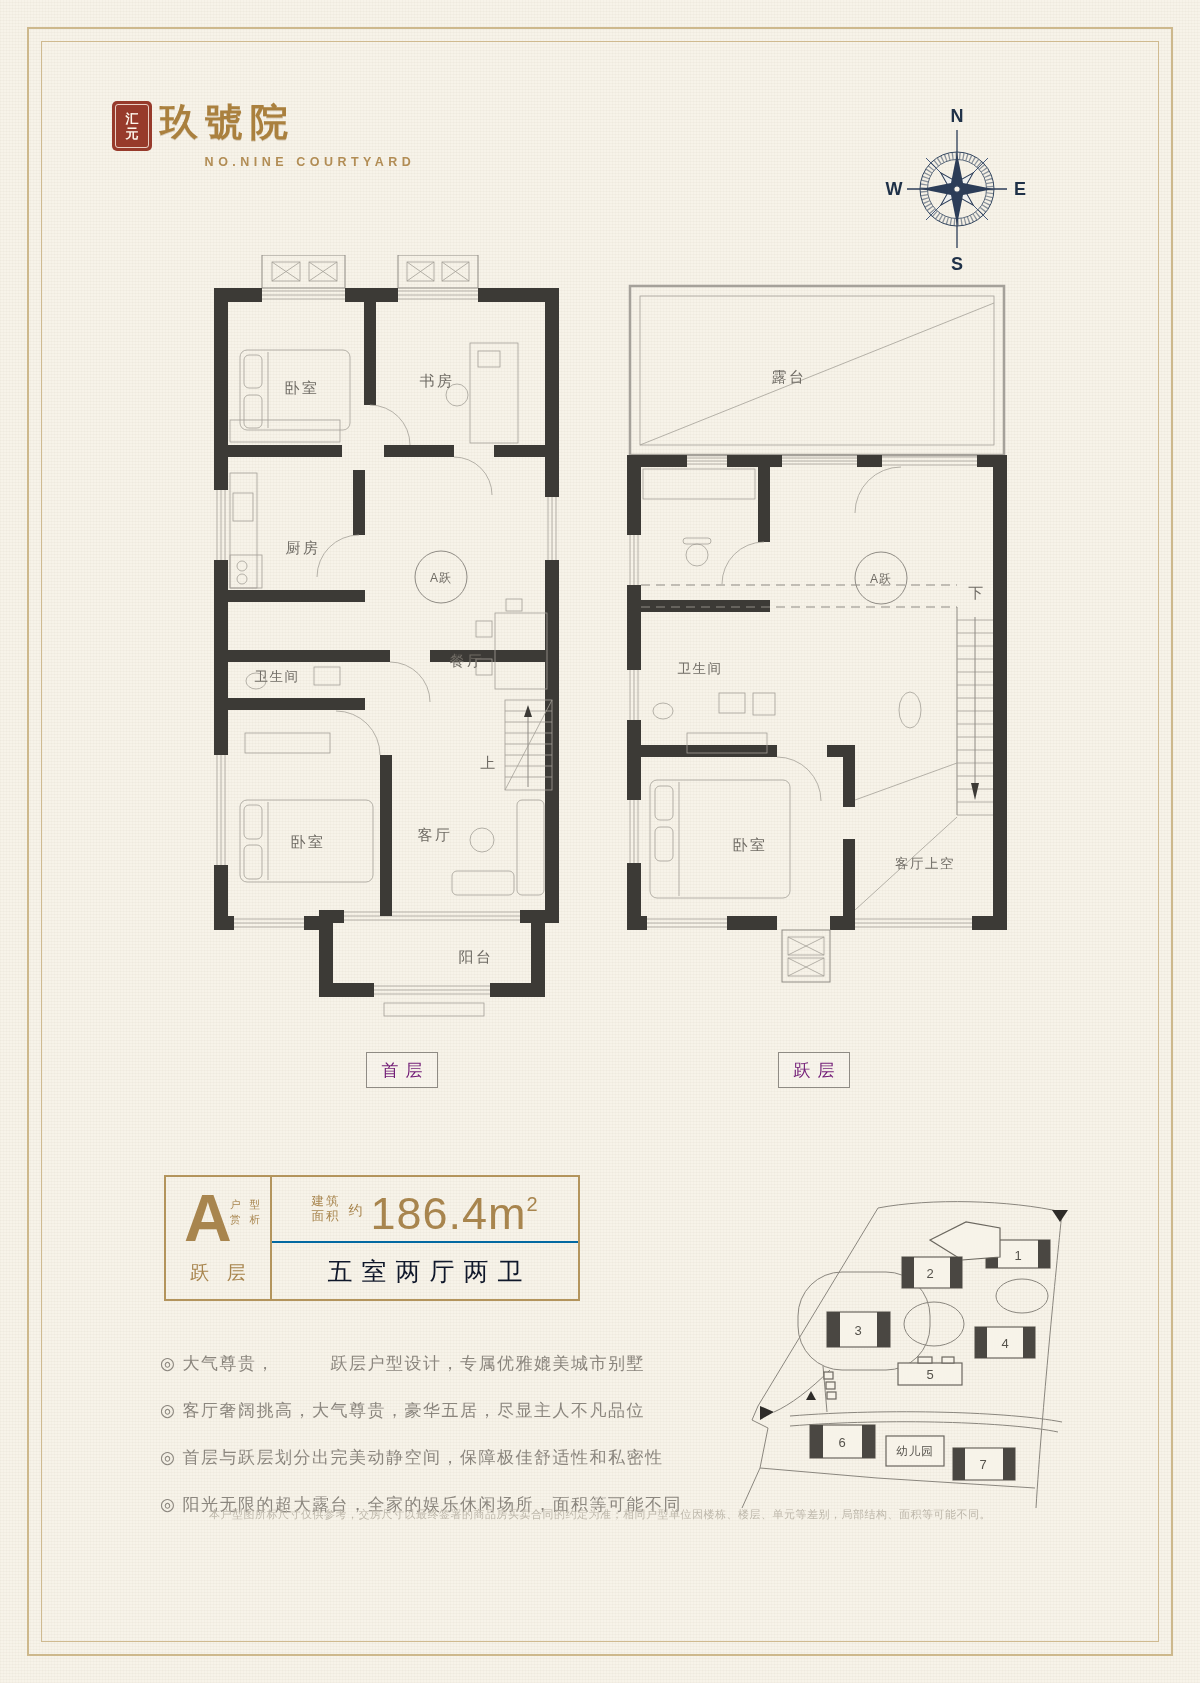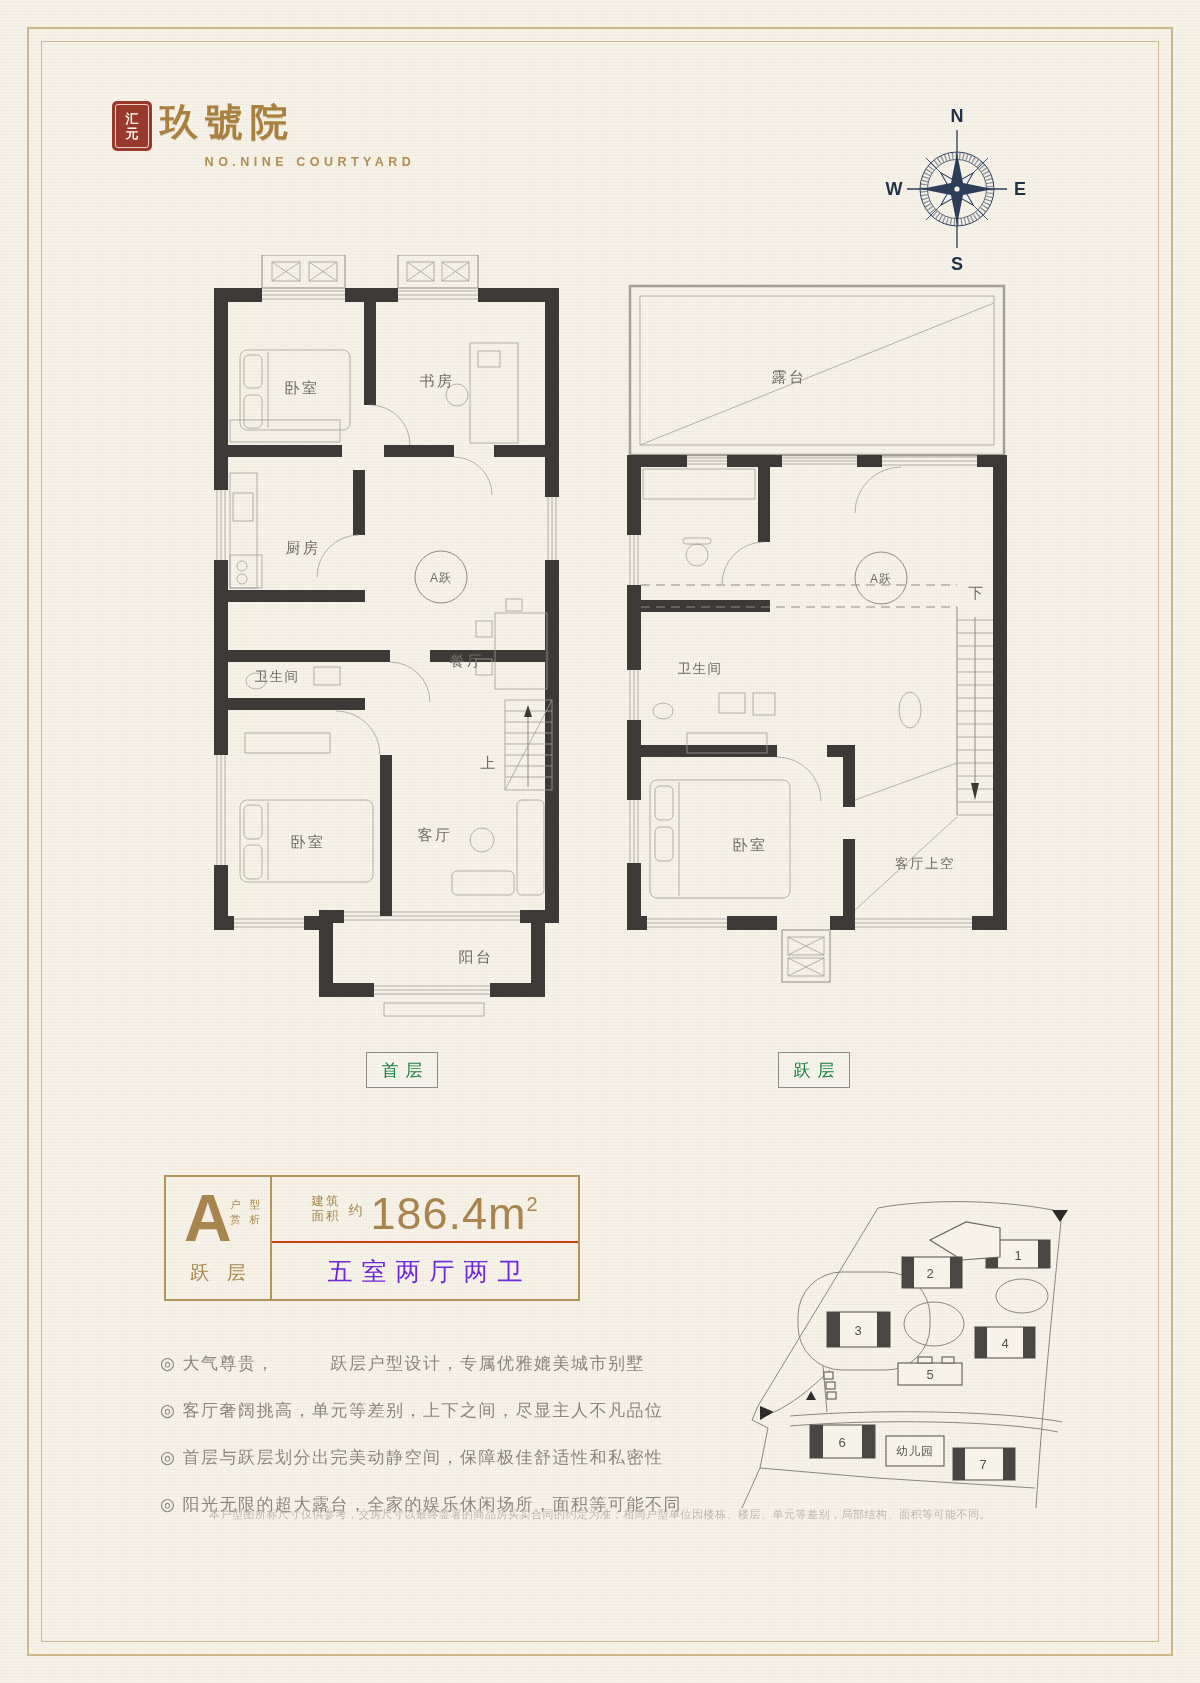--- a/index.html
+++ b/index.html
@@ -39,21 +39,21 @@
   }
   .logo-sub{
     left:160px;top:155px;width:300px;
     font-size:12.5px;letter-spacing:4.5px;color:#b28d55;font-weight:bold;text-align:center;
   }
 
   
   .floor-tag{
     width:70px;height:34px;border:1px solid #8f8b84;
     display:flex;align-items:center;justify-content:center;
-    font-size:17px;letter-spacing:7px;text-indent:7px;color:#15803d;background:rgba(255,255,255,.15);
+    font-size:17px;letter-spacing:7px;text-indent:7px;color:#701a75;background:rgba(255,255,255,.15);
   }
 
   
   .info{
     left:164px;top:1175px;width:412px;height:122px;border:2px solid #b3945c;display:flex;
   }
   .info .cell-a{
     width:104px;border-right:2px solid #b3945c;position:relative;
   }
   .letter-a{
@@ -61,29 +61,29 @@
   }
   .type-cap{
     position:absolute;left:64px;top:20px;font-size:10.5px;line-height:15px;letter-spacing:3px;color:#a8854e;white-space:pre;
   }
   .type-floor{
     position:absolute;left:0;right:0;bottom:13px;text-align:center;
     font-size:19px;letter-spacing:6px;text-indent:6px;color:#a8854e;
   }
   .info .cell-b{flex:1;display:flex;flex-direction:column}
   .area-row{
-    height:64px;border-bottom:2px solid #c2410c;display:flex;align-items:center;justify-content:center;gap:8px;color:#a8854e;
+    height:64px;border-bottom:2px solid #0369a1;display:flex;align-items:center;justify-content:center;gap:8px;color:#a8854e;
   }
   .area-label{font-size:12.5px;line-height:15px;letter-spacing:2px;text-align:left;white-space:pre}
   .approx{font-size:14px;margin-top:4px}
   .area-val{font-size:45px;line-height:51px;letter-spacing:1px}
   .area-val sup{font-size:20px;vertical-align:18px}
   .layout-row{
     flex:1;display:flex;align-items:center;justify-content:center;
-    font-size:25px;letter-spacing:9px;text-indent:9px;color:#6d28d9;
+    font-size:25px;letter-spacing:9px;text-indent:9px;color:#0f172a;
   }
 
   
   .features{left:160px;top:1352px;width:540px}
   .features div{
     font-size:17px;letter-spacing:1.5px;color:#8b867e;margin-bottom:24px;white-space:pre;
   }
 
   .disclaimer{
     left:0;right:0;top:1507px;text-align:center;
@@ -353,21 +353,21 @@
       <span class="area-label"><span>建筑</span><br><span>面积</span></span>
       <span class="approx">约</span>
       <span class="area-val"><span>186.4m</span><sup>2</sup></span>
     </div>
     <div class="layout-row">五室两厅两卫</div>
   </div>
 </div>
 
 <div class="abs features">
   <div>◎ 大气尊贵，　　　跃层户型设计，专属优雅媲美城市别墅</div>
-  <div>◎ 客厅奢阔挑高，单元等差别，上下之间，尽显主人不凡品位</div>
+  <div>◎ 客厅奢阔挑高，大气尊贵，豪华五居，尽显主人不凡品位</div>
   <div>◎ 首层与跃层划分出完美动静空间，保障极佳舒适性和私密性</div>
   <div>◎ 阳光无限的超大露台，全家的娱乐休闲场所，面积等可能不同</div>
 </div>
 
 <svg class="abs" style="left:690px;top:1110px" width="390" height="400" viewBox="0 0 390 400">
 
   <path d="M188 98 C240 88 320 90 372 102" class="croad"></path>
   <path d="M188 98 L68 296 L62 310 L78 318 L70 358 L187 368 L345 378" class="croad"></path>
   <path d="M70 358 L52 398" class="croad"></path>
   <path d="M372 102 C366 160 352 300 346 398" class="croad"></path>

